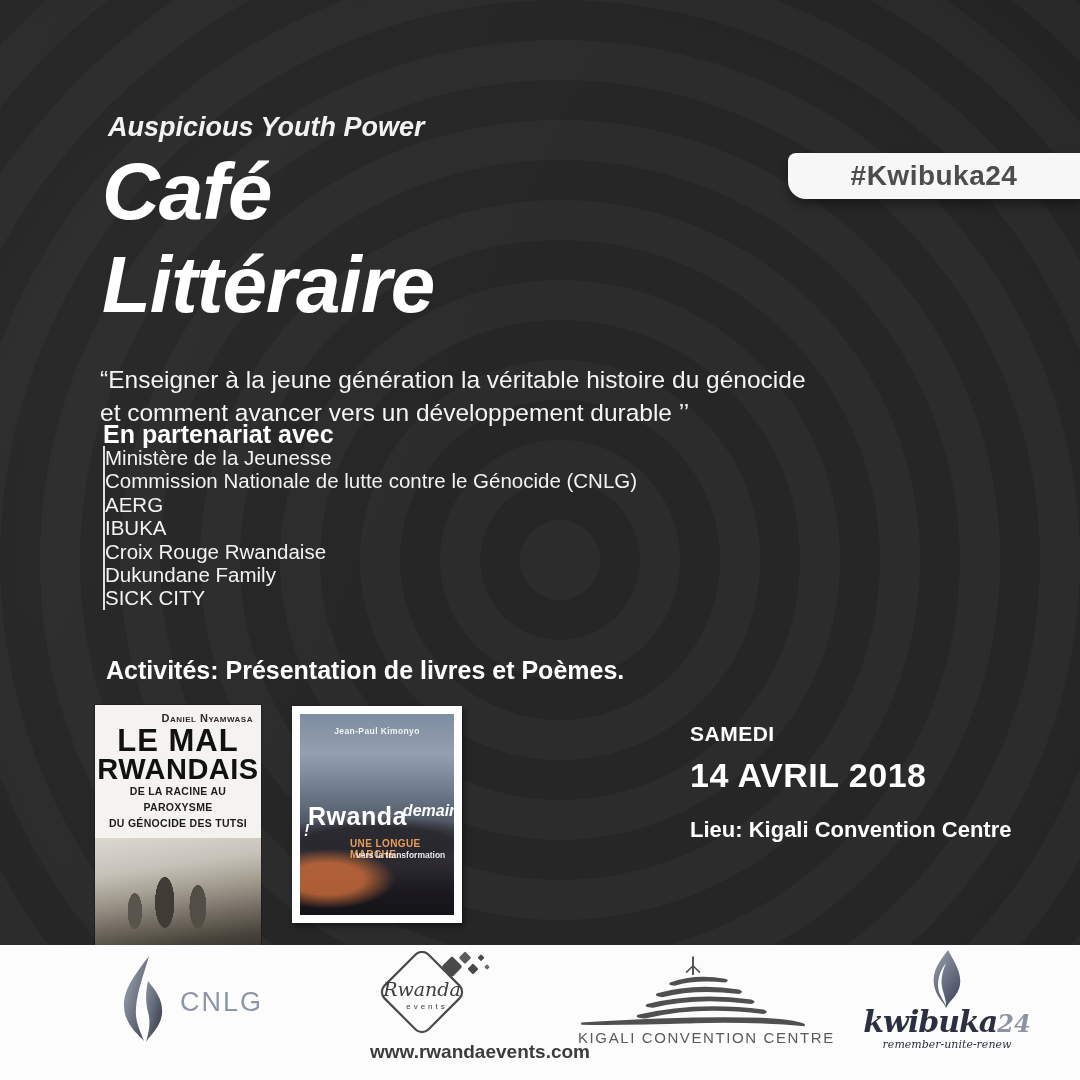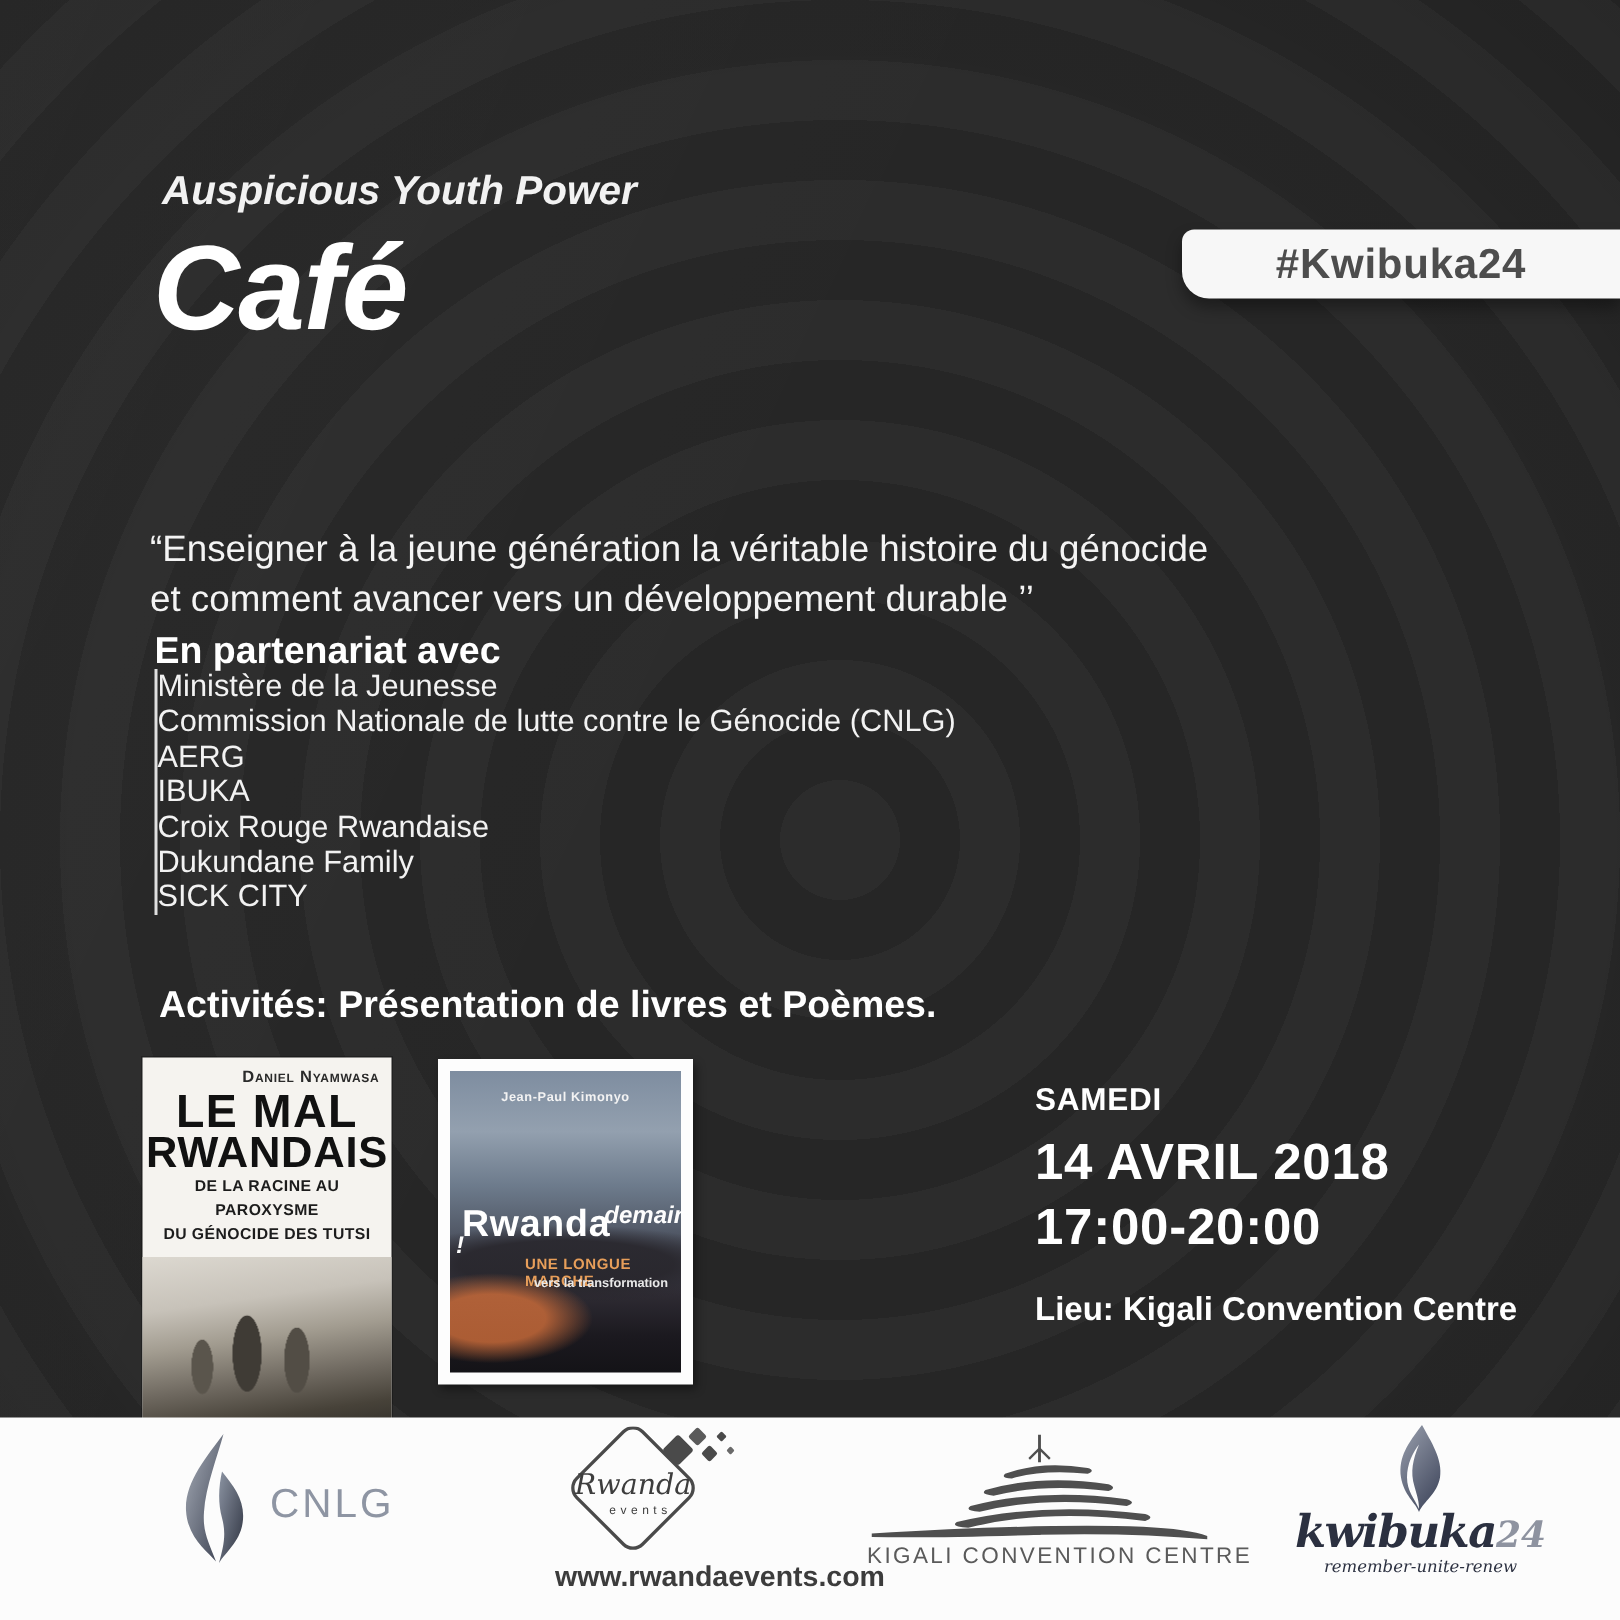--- a/index.html
+++ b/index.html
@@ -15,21 +15,21 @@
   .kicker{position:absolute;left:108px;top:112px;font-size:27px;font-style:italic;font-weight:600;color:#f2f2f2;}
   .title{position:absolute;left:102px;top:146px;margin:0;font-size:80px;line-height:1.16;font-weight:700;letter-spacing:-1px;color:#ffffff;}
   .title span{display:block;font-style:italic;}
   .badge{
     position:absolute;right:0;top:153px;width:292px;height:46px;
     background:#f7f7f7;border-radius:8px 0 0 18px;
     box-shadow:0 6px 10px rgba(0,0,0,0.35);
     display:flex;align-items:center;justify-content:center;
   }
   .badge span{font-size:28px;font-weight:700;color:#4d4d4d;letter-spacing:0.5px;}
-  .quote{position:absolute;left:100px;top:351px;font-size:24.5px;line-height:1.33;font-weight:400;color:#f4f4f4;}
+  .quote{position:absolute;left:100px;top:364px;font-size:24.5px;line-height:1.33;font-weight:400;color:#f4f4f4;}
   .partners-heading{position:absolute;left:103px;top:420px;font-size:25px;font-weight:700;color:#fff;}
   .partners{
     position:absolute;left:103px;top:446px;
     border-left:2px solid rgba(255,255,255,0.85);
   }
   .partners div{font-size:20.5px;line-height:23.4px;color:#f2f2f2;}
   .activities{position:absolute;left:106px;top:656px;font-size:25px;font-weight:700;color:#fff;}
 
   
   .book1{
@@ -98,20 +98,21 @@
 </style>
 </head>
 <body>
 
 <div class="poster">
 
   <div class="kicker">Auspicious Youth Power</div>
 
   <h1 class="title">
     <span>Café</span>
+    <span>Littéraire</span>
   </h1>
 
   <div class="badge">
     <span>#Kwibuka24</span>
   </div>
 
   <div class="quote">
     <div>“Enseigner à la jeune génération la véritable histoire du génocide</div>
     <div>et comment avancer vers un développement durable ’’</div>
   </div>
@@ -146,21 +147,20 @@
         <span class="b2-title">Rwanda</span><span class="b2-accent">demain !</span>
       </div>
       <div class="b2-sub1">UNE LONGUE MARCHE</div>
       <div class="b2-sub2">vers la transformation</div>
     </div>
   </div>
 
   <div class="event">
     <div class="ev-day">SAMEDI</div>
     <div class="ev-date">14 AVRIL 2018</div>
-    <div class="ev-time">17:00-20:00</div>
     <div class="ev-lieu">
       <span>Lieu:</span>
       <span>Kigali Convention Centre</span>
     </div>
   </div>
 
   <div class="footer">
 
     <div class="logo cnlg">
       <svg width="54" height="88" viewBox="0 0 54 88">

